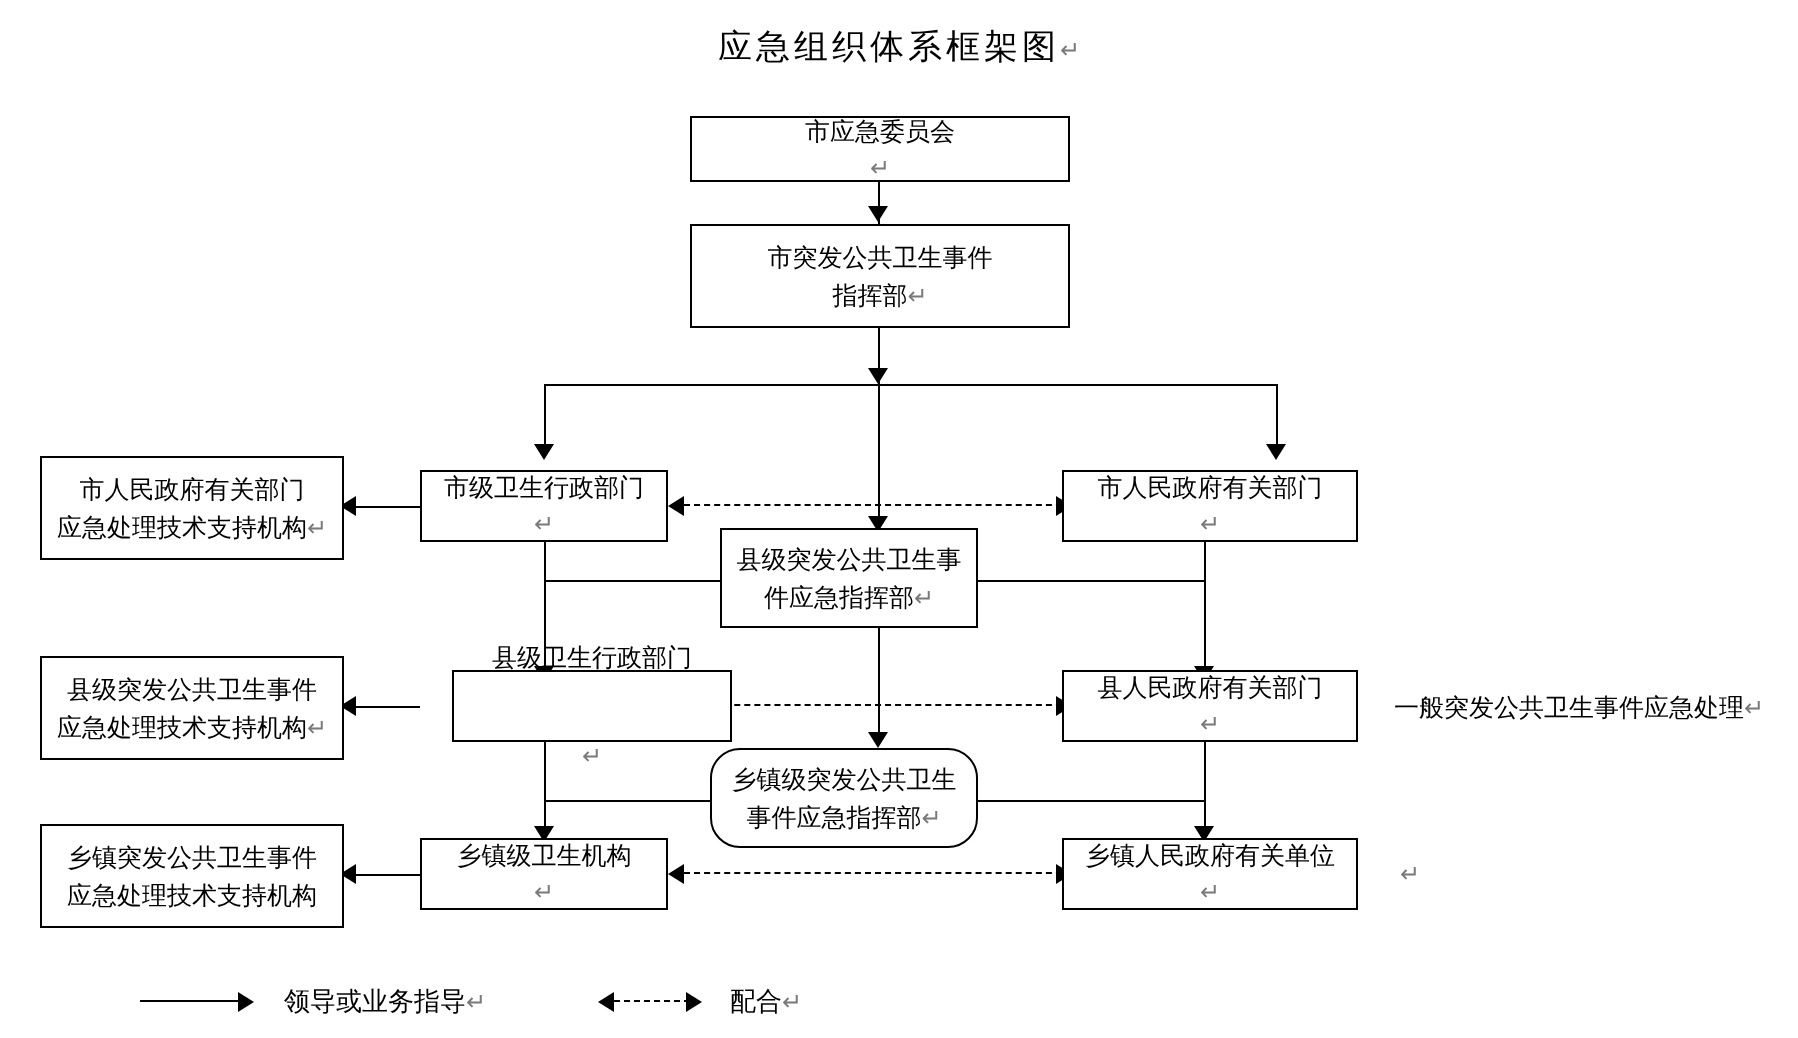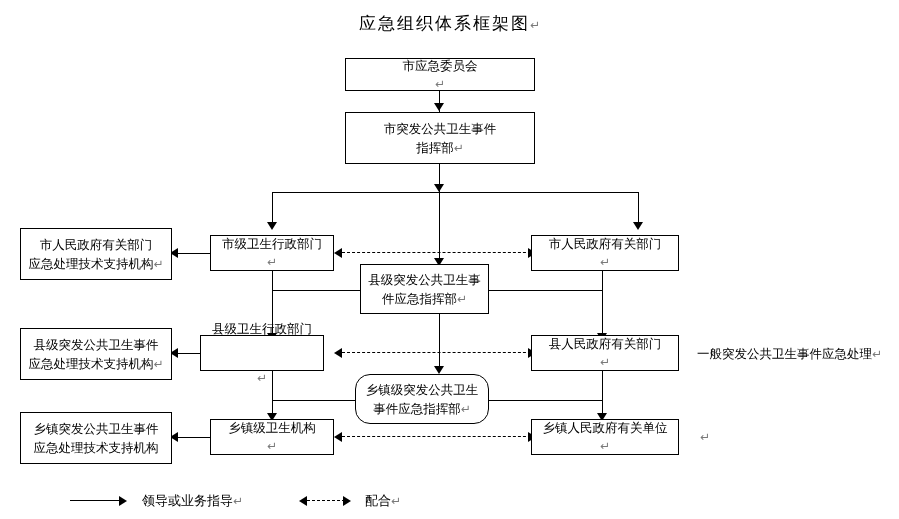--- a/index.html
+++ b/index.html
@@ -209,21 +209,21 @@
   <div class="box" style="left:360px; top:264px; width:129px; height:50px;">
     <span class="ln cjk">县级突发公共卫生事</span>
     <span class="ln cjk"><span>件应急指挥部</span><span class="pmark">↵</span></span>
   </div>
 
   <div class="box" style="left:20px; top:328px; width:152px; height:52px;justify-content:center;">
     <span class="ln cjk">县级突发公共卫生事件</span>
     <span class="ln cjk"><span>应急处理技术支持机构</span><span class="pmark">↵</span></span>
   </div>
 
-  <div class="box" style="left:200px; top:335px; width:124px; height:36px;gap:31px;">
+  <div class="box" style="left:226px; top:335px; width:140px; height:36px;gap:31px;">
     <span class="ln cjk">县级卫生行政部门</span>
       <span class="pmark">↵</span>
   </div>
 
   <div class="box" style="left:531px; top:335px; width:148px; height:36px;">
     <span class="ln cjk">县人民政府有关部门</span>
       <span class="pmark">↵</span>
   </div>
 
   <div class="box" style="left:355px; top:374px; width:134px; height:50px;border-radius:15px;">

